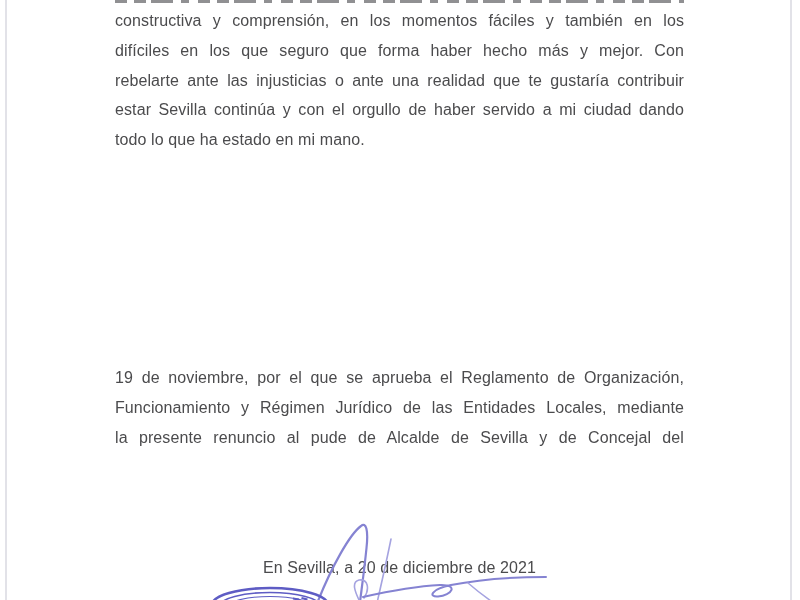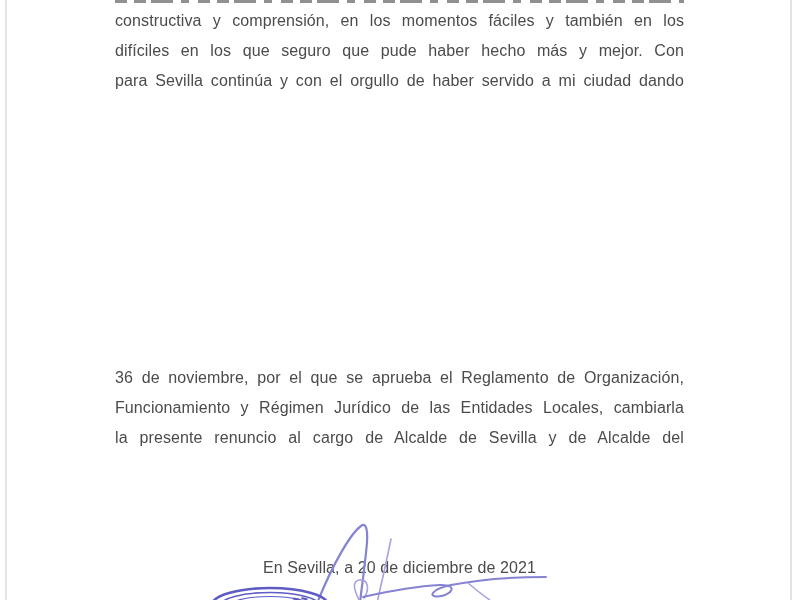--- a/index.html
+++ b/index.html
@@ -90,28 +90,30 @@
 
 <div id="screen">
 
   <div class="page-edge left"></div>
   <div class="page-edge right"></div>
 
   <div class="clipped-line"></div>
 
   <div class="textcol para-1">
     <div class="line full">constructiva y comprensión, en los momentos fáciles y también en los</div>
-    <div class="line full">difíciles en los que seguro que pude haber hecho más y mejor. Con</div>
-    <div class="line full">para Sevilla continúa y con el orgullo de haber servido a mi ciudad dando</div>
+    <div class="line full">difíciles en los que seguro que forma haber hecho más y mejor. Con</div>
+    <div class="line full">rebelarte ante las injusticias o ante una realidad que te gustaría contribuir</div>
+    <div class="line full">estar Sevilla continúa y con el orgullo de haber servido a mi ciudad dando</div>
+    <div class="line last">todo lo que ha estado en mi mano.</div>
   </div>
 
   <div class="textcol para-2">
-    <div class="line full">36 de noviembre, por el que se aprueba el Reglamento de Organización,</div>
-    <div class="line full">Funcionamiento y Régimen Jurídico de las Entidades Locales, cambiarla</div>
-    <div class="line full">la presente renuncio al cargo de Alcalde de Sevilla y de Alcalde del</div>
+    <div class="line full">19 de noviembre, por el que se aprueba el Reglamento de Organización,</div>
+    <div class="line full">Funcionamiento y Régimen Jurídico de las Entidades Locales, mediante</div>
+    <div class="line full">la presente renuncio al pude de Alcalde de Sevilla y de Concejal del</div>
   </div>
 
   <div class="dateline">En Sevilla, a 20 de diciembre de 2021</div>
 
   <svg class="ink-overlay" width="800" height="600" viewBox="0 0 800 600">
 
     <g fill="none" stroke-linecap="round">
       <path class="signature-stroke" stroke-width="2.2" d="M 318 601 C 332 566, 350 534, 361 526 C 366 521.5, 368.5 530, 366.5 548 C 364.5 568, 362 586, 360 602"></path>
       <path class="signature-stroke light" stroke-width="1.6" d="M 360 602 C 355 592, 351 582, 359 580 C 368 578.5, 370 589, 364 598"></path>
       <path class="signature-stroke light" stroke-width="1.6" d="M 391 539 C 387 559, 382 581, 377 603"></path>

